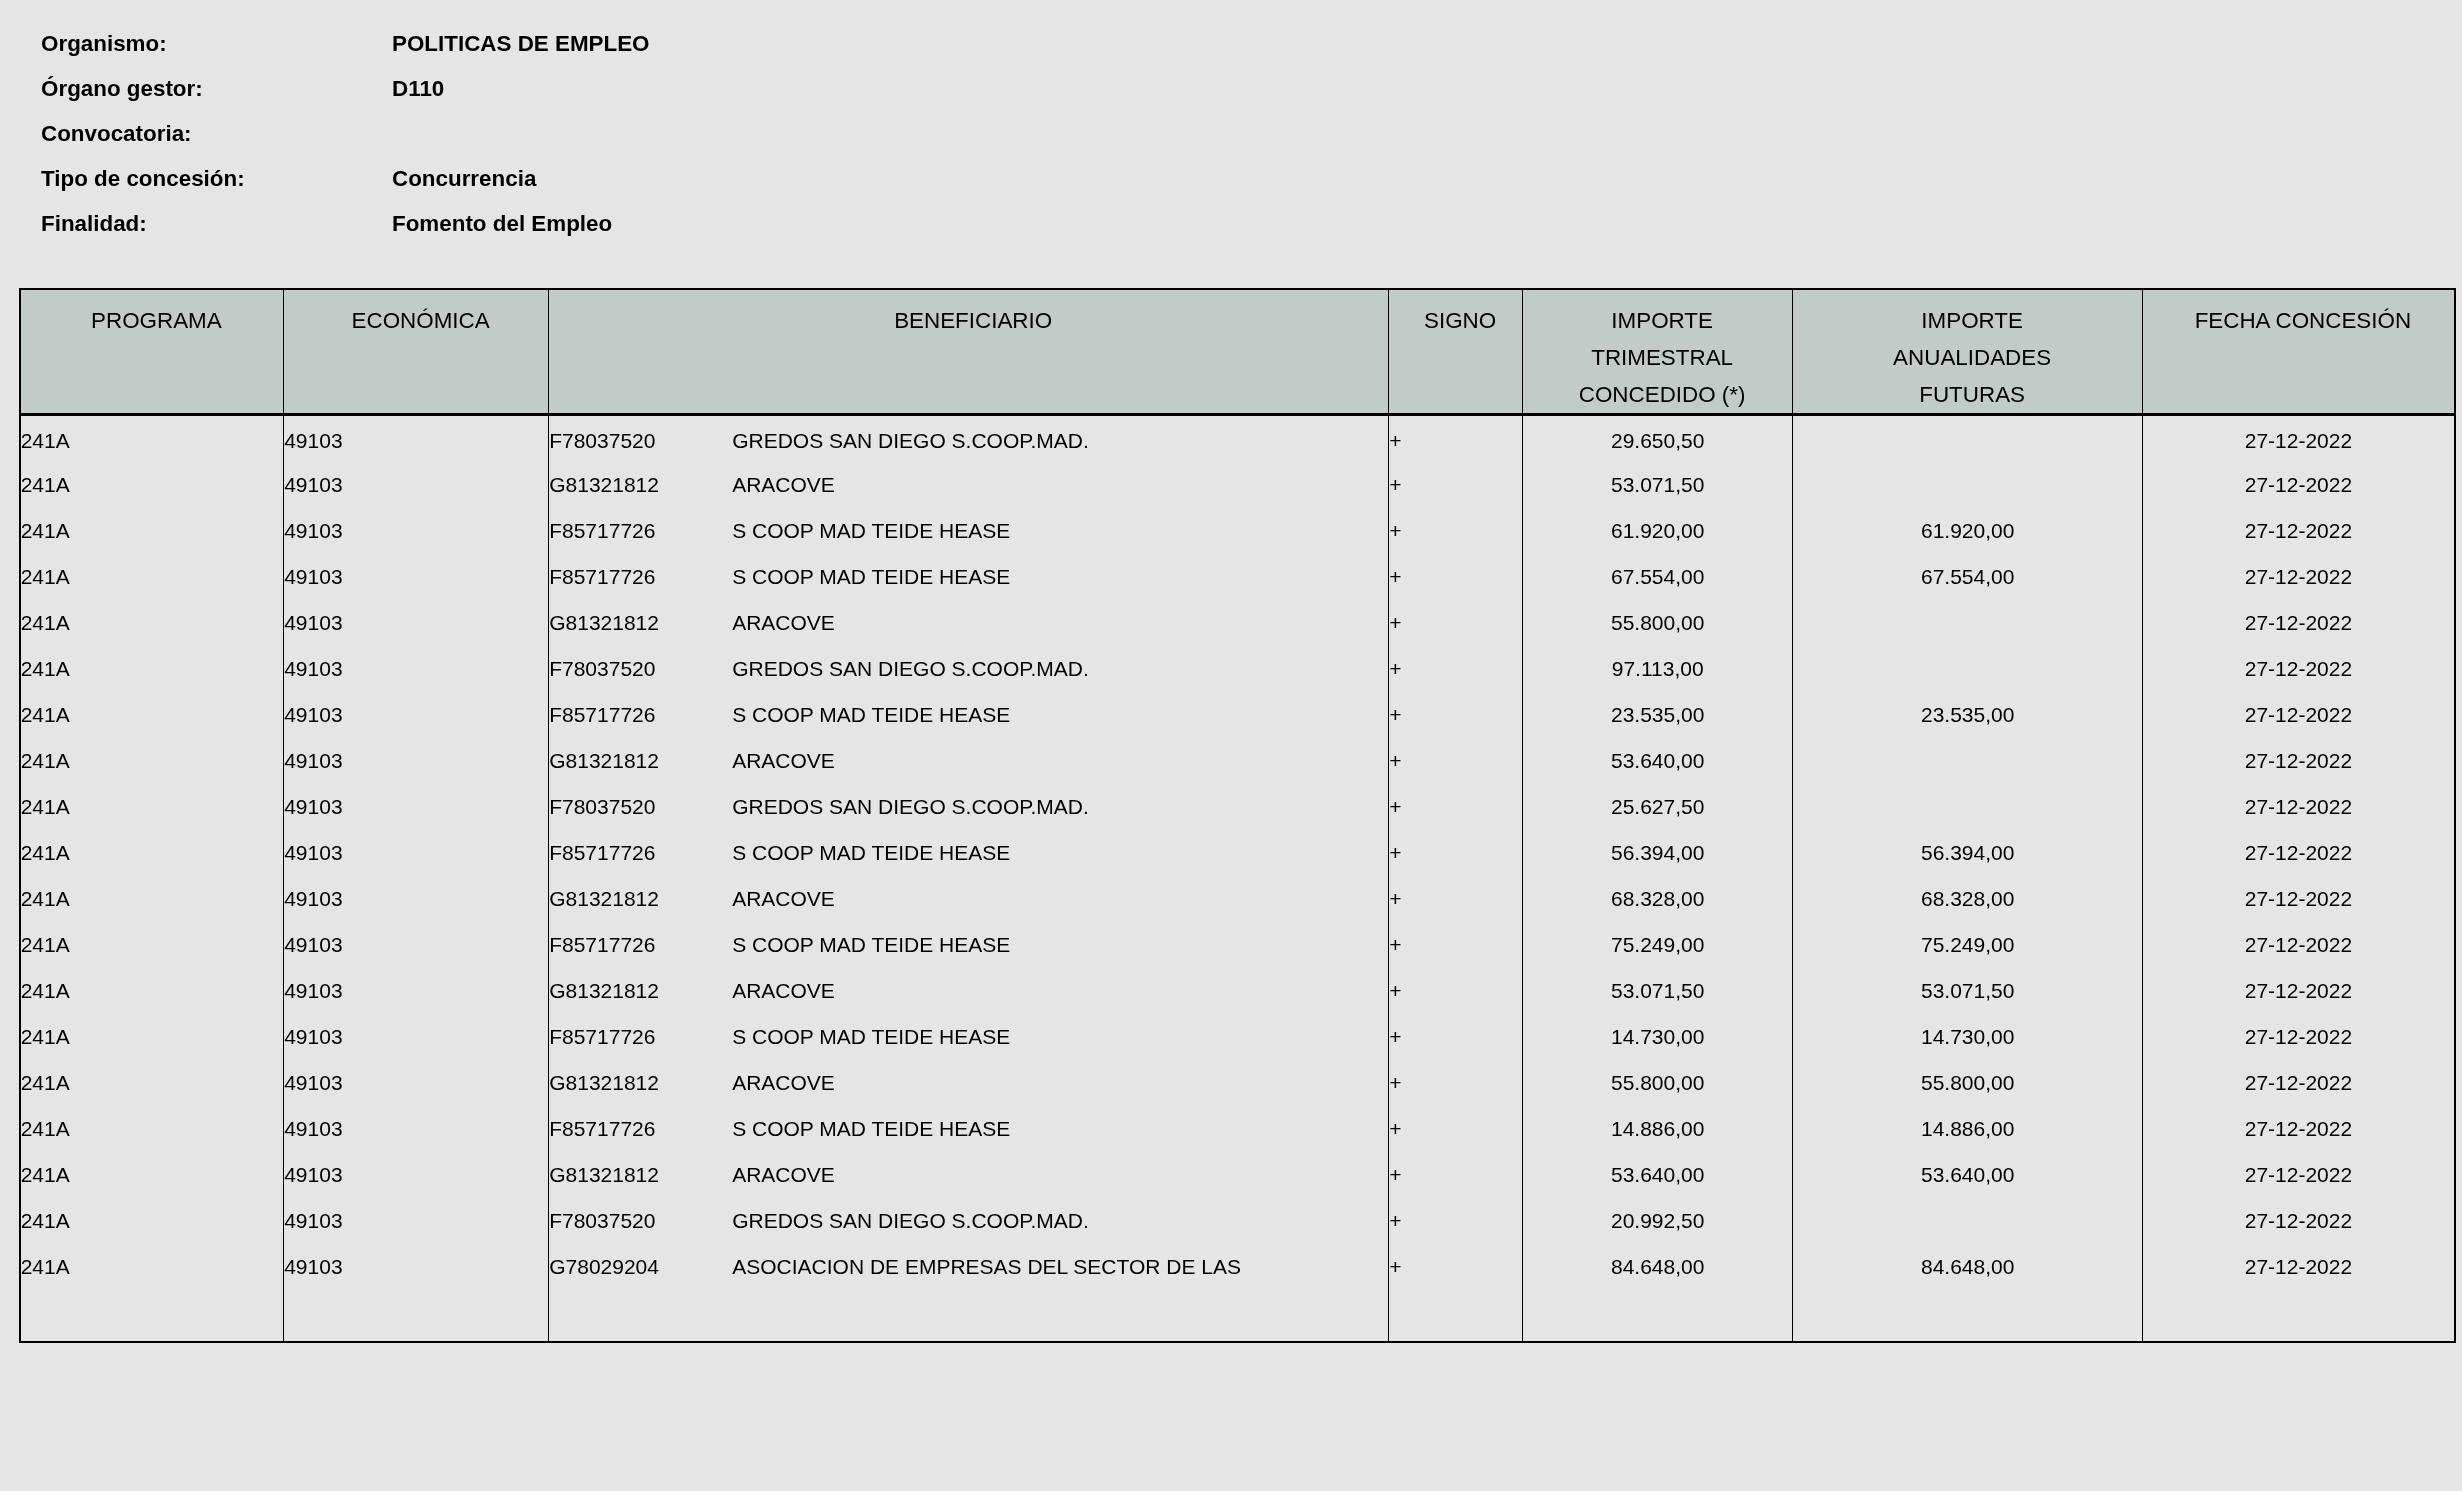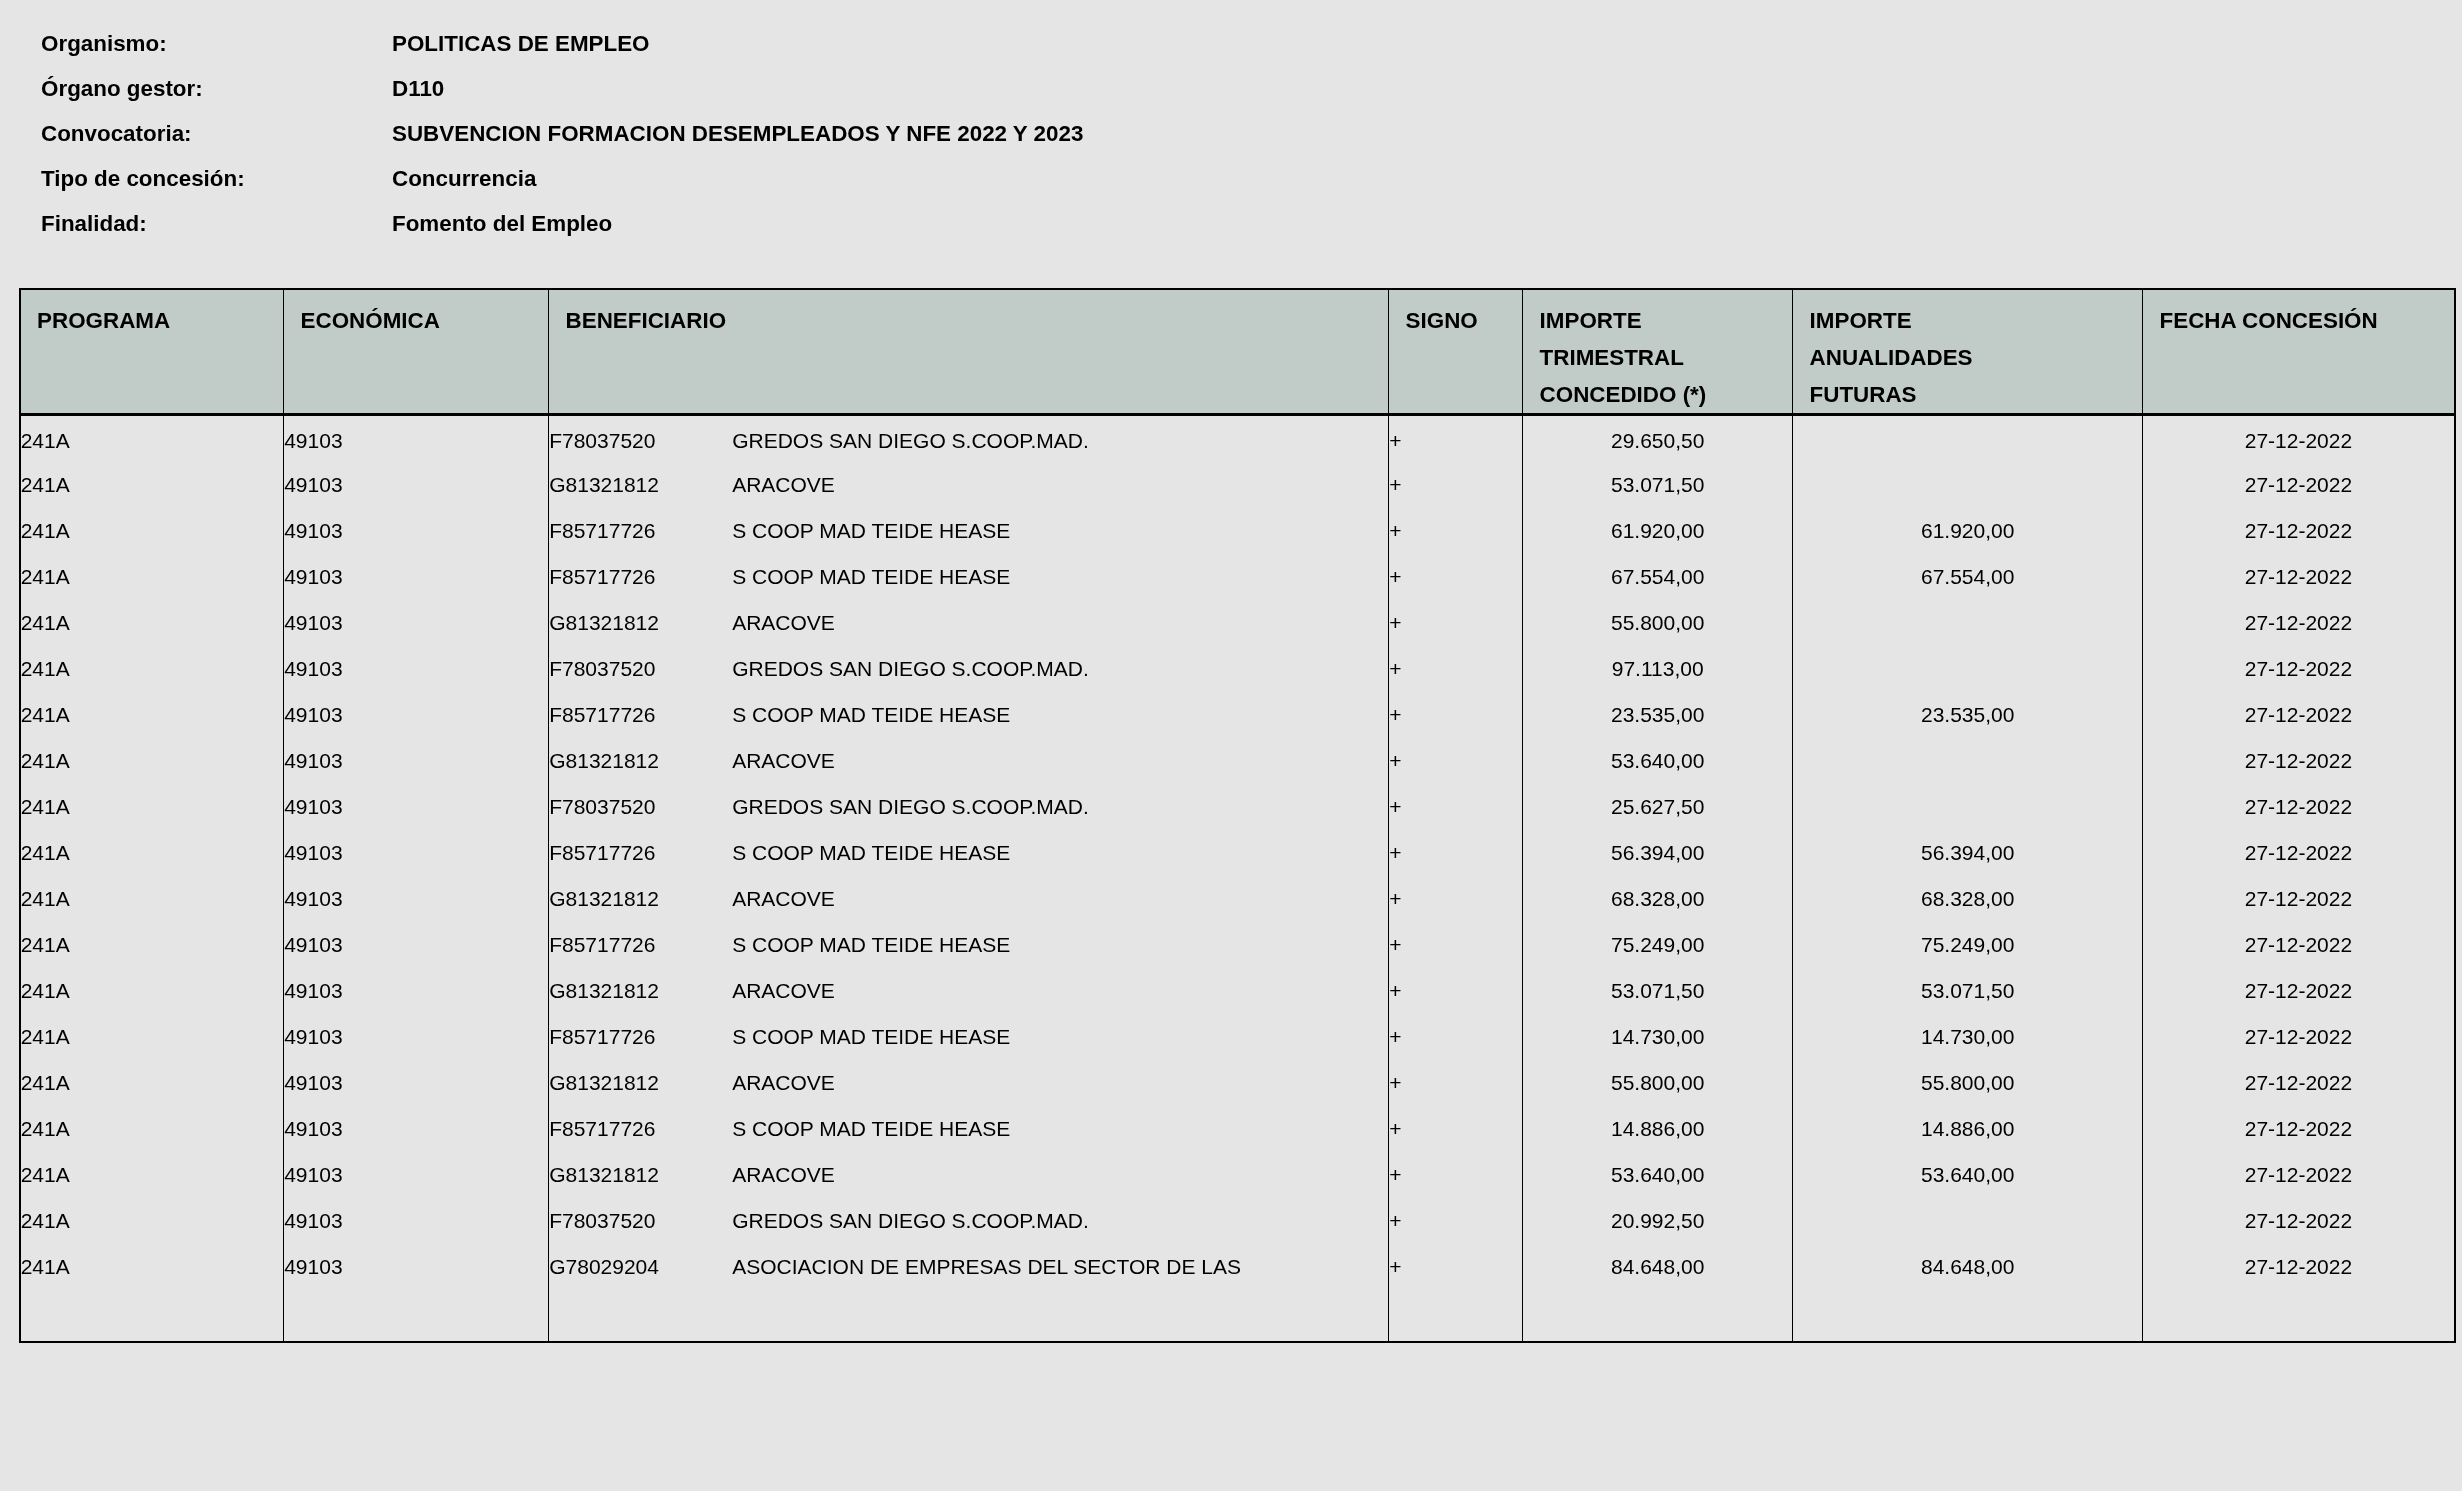--- a/index.html
+++ b/index.html
@@ -44,22 +44,22 @@
     width:2435px;
     border-collapse:collapse;
     table-layout:fixed;
     border:2.2px solid #000000;
   }
   table.grants th{
     background:#c1cbc7;
     border:1.5px solid #000000;
     border-bottom:3px solid #000000;
     font-size:22.4px;
-    font-weight:bold;
-    text-align:left;
+    font-weight:normal;
+    text-align:center;
     vertical-align:top;
     padding:12px 7.5px 0 16.4px;
     line-height:37px;
     white-space:pre-line;
     height:116px;
     box-sizing:border-box;
   }
   table.grants td{
     border-left:1.5px solid #000000;
     border-right:1.5px solid #000000;
@@ -106,21 +106,20 @@
     <div class="meta-row">
       <span class="meta-label">Organismo:</span>
       <span class="meta-value">POLITICAS DE EMPLEO</span>
     </div>
     <div class="meta-row">
       <span class="meta-label">Órgano gestor:</span>
       <span class="meta-value">D110</span>
     </div>
     <div class="meta-row">
       <span class="meta-label">Convocatoria:</span>
-      <span class="meta-value">SUBVENCION FORMACION DESEMPLEADOS Y NFE 2022 Y 2023</span>
     </div>
     <div class="meta-row">
       <span class="meta-label">Tipo de concesión:</span>
       <span class="meta-value">Concurrencia</span>
     </div>
     <div class="meta-row">
       <span class="meta-label">Finalidad:</span>
       <span class="meta-value">Fomento del Empleo</span>
     </div>
   </div>

